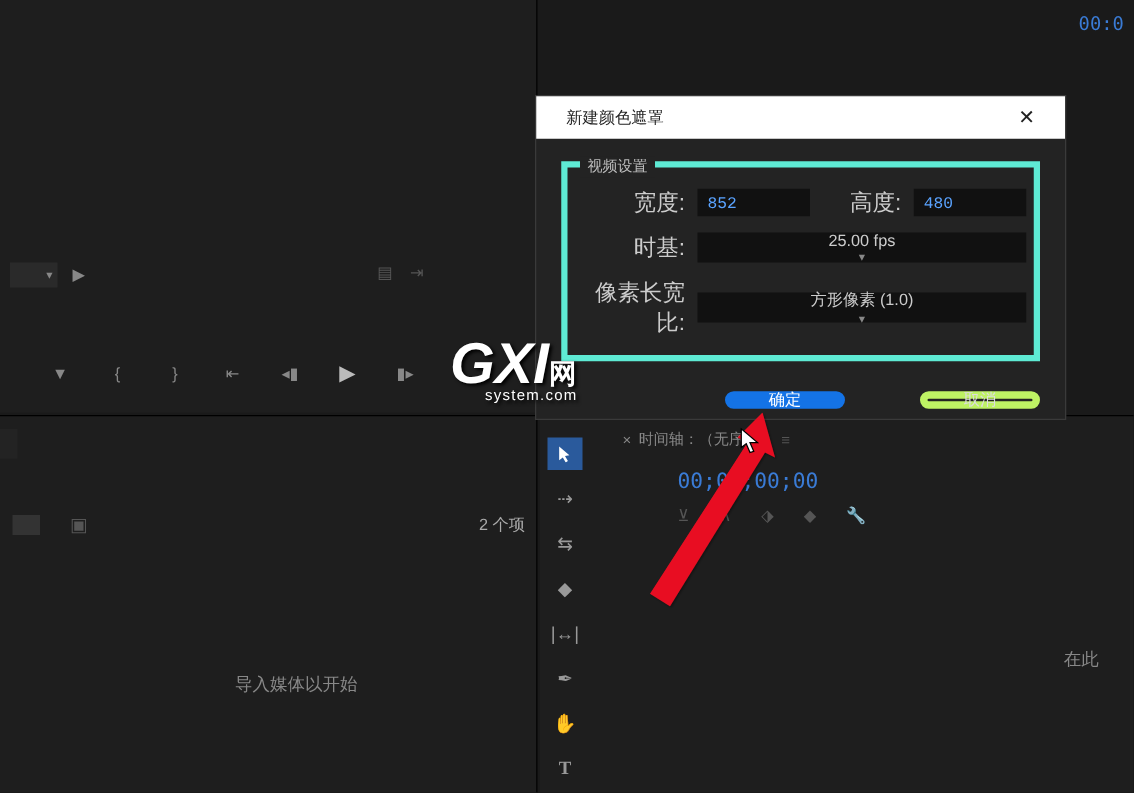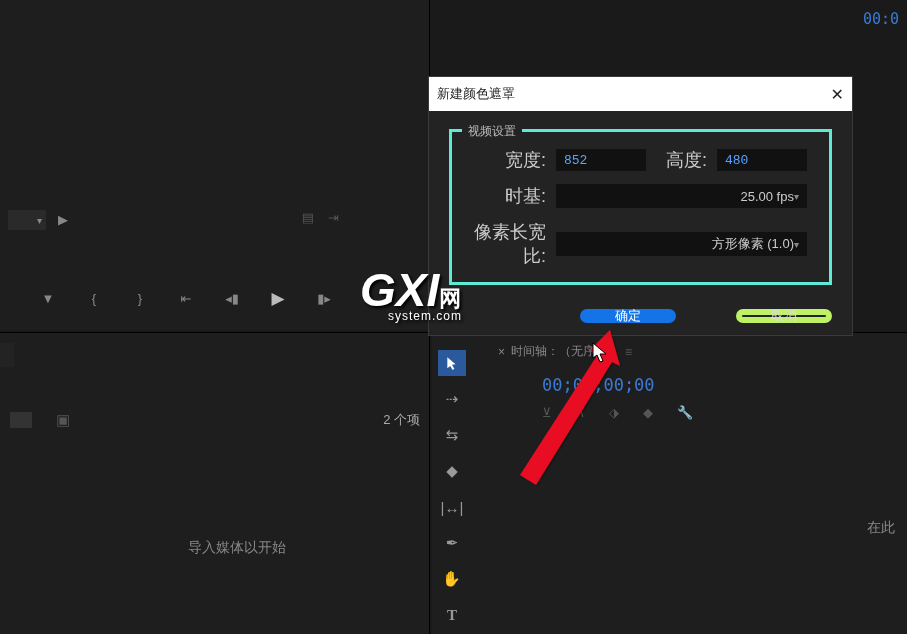--- a/index.html
+++ b/index.html
@@ -20,43 +20,43 @@
     .proj-tag { position: absolute; left: 0; top: 10px; width: 14px; height: 24px; background: #232323; }
     .proj-bar { position: absolute; left: 0; top: 72px; width: 430px; height: 30px; display: flex; align-items: center; padding: 0 10px; justify-content: space-between; }
     .proj-bar-left { display: flex; gap: 24px; align-items: center; }
     .proj-thumb { width: 22px; height: 16px; background: #333; }
     .proj-camera { color: #555; font-size: 15px; }
     .proj-count { color: #aaa; }
     .proj-drop { position: absolute; left: 0; top: 130px; width: 430px; height: 170px; display: flex; align-items: center; justify-content: center; color: #888; font-size: 14px; padding-left: 44px; }
 
     
     .dialog { position: absolute; left: 428px; top: 76px; width: 425px; height: 260px; background: #232323; border: 1px solid #3a3a3a; z-index: 50; }
-    .dlg-title { height: 34px; background: #fff; color: #222; display: flex; align-items: center; justify-content: space-between; padding: 0 8px; font-size: 13px; }
+    .dlg-title { height: 34px; background: #fff; color: #222; display: flex; align-items: center; justify-content: space-between; padding: 0 24px; font-size: 13px; }
     .dlg-close { font-size: 16px; cursor: pointer; }
     .dlg-body { padding: 18px 20px 10px 20px; }
-    .fieldset { border: 3px solid #5eead4; padding: 16px 22px 14px 14px; position: relative; }
+    .fieldset { border: 5px solid #5eead4; padding: 16px 6px 14px 14px; position: relative; }
     .fieldset-label { position: absolute; top: -9px; left: 10px; background: #232323; padding: 0 6px; color: #bbb; font-size: 12px; }
     .row { display: flex; align-items: center; margin-bottom: 12px; gap: 10px; }
     .row:last-child { margin-bottom: 0; }
     .row-label { text-align: right; color: #ccc; font-size: 18px; }
     .wlabel { width: 80px; }
     .input-box { background: #111; border: none; color: #5aa3ff; height: 22px; padding: 0 8px; font-size: 13px; }
     .w-input { width: 90px; font-family: Liberation Mono, monospace; }
-    .select-box { background: #111; height: 24px; display: flex; align-items: center; justify-content: flex-end; padding: 0 8px; color: #ccc; cursor: pointer; }
+    .select-box { background: #111; height: 24px; display: flex; align-items: center; justify-content: center; padding: 0 8px; color: #ccc; cursor: pointer; flex-direction: column; }
     .chev { color: #888; font-size: 10px; }
     .dlg-btns { display: flex; justify-content: flex-end; gap: 12px; padding: 14px 20px; }
     .btn { width: 96px; height: 14px; border-radius: 12px; border: 6px solid #bef264; background: transparent; color: #ddd; font-size: 13px; cursor: pointer; display: flex; align-items: center; justify-content: center; margin-left: 48px; }
     .btn-primary { background: #1473e6; border-color: #1473e6; color: #fff; }
 
     
     .timeline { position: absolute; left: 432px; top: 332px; width: 475px; height: 302px; background: #1e1e1e; border-top: 1px solid #000; }
     .tl-tab { position: absolute; left: 66px; top: 10px; color: #888; font-size: 12px; display: flex; align-items: center; gap: 6px; }
     .tl-tc { position: absolute; left: 110px; top: 42px; color: #3a7bd5; font-size: 17px; font-family: monospace; }
     .tl-icons { position: absolute; left: 110px; top: 72px; display: flex; gap: 24px; color: #555; }
-    .tl-body { position: absolute; right: 0; top: 115px; width: 345px; height: 160px; display: flex; align-items: center; justify-content: flex-end; padding-right: 12px; color: #888; font-size: 14px; }
+    .tl-body { position: absolute; right: 0; top: 115px; width: 345px; height: 160px; display: flex; align-items: center; justify-content: flex-end; padding-right: 28px; color: #888; font-size: 14px; }
     .tc-top { position: absolute; right: 8px; top: 10px; color: #3a7bd5; font-family: monospace; font-size: 15px; }
 
     
     .tools { position: absolute; left: 432px; top: 350px; width: 40px; display: flex; flex-direction: column; gap: 10px; align-items: center; }
     .tool { width: 28px; height: 26px; display: flex; align-items: center; justify-content: center; color: #999; cursor: pointer; font-size: 15px; }
     .tool.active { background: #2a5a9c; color: #fff; }
 
     
     .watermark { position: absolute; left: 360px; top: 270px; color: #fff; font-size: 46px; font-style: italic; font-weight: 700; pointer-events: none; z-index: 60; text-shadow: 2px 2px 3px #000; font-family: Georgia, serif; line-height: 0.9; }
     .watermark .sub { font-size: 12px; font-style: normal; font-weight: 400; letter-spacing: 1px; display: block; margin-left: 28px; }

